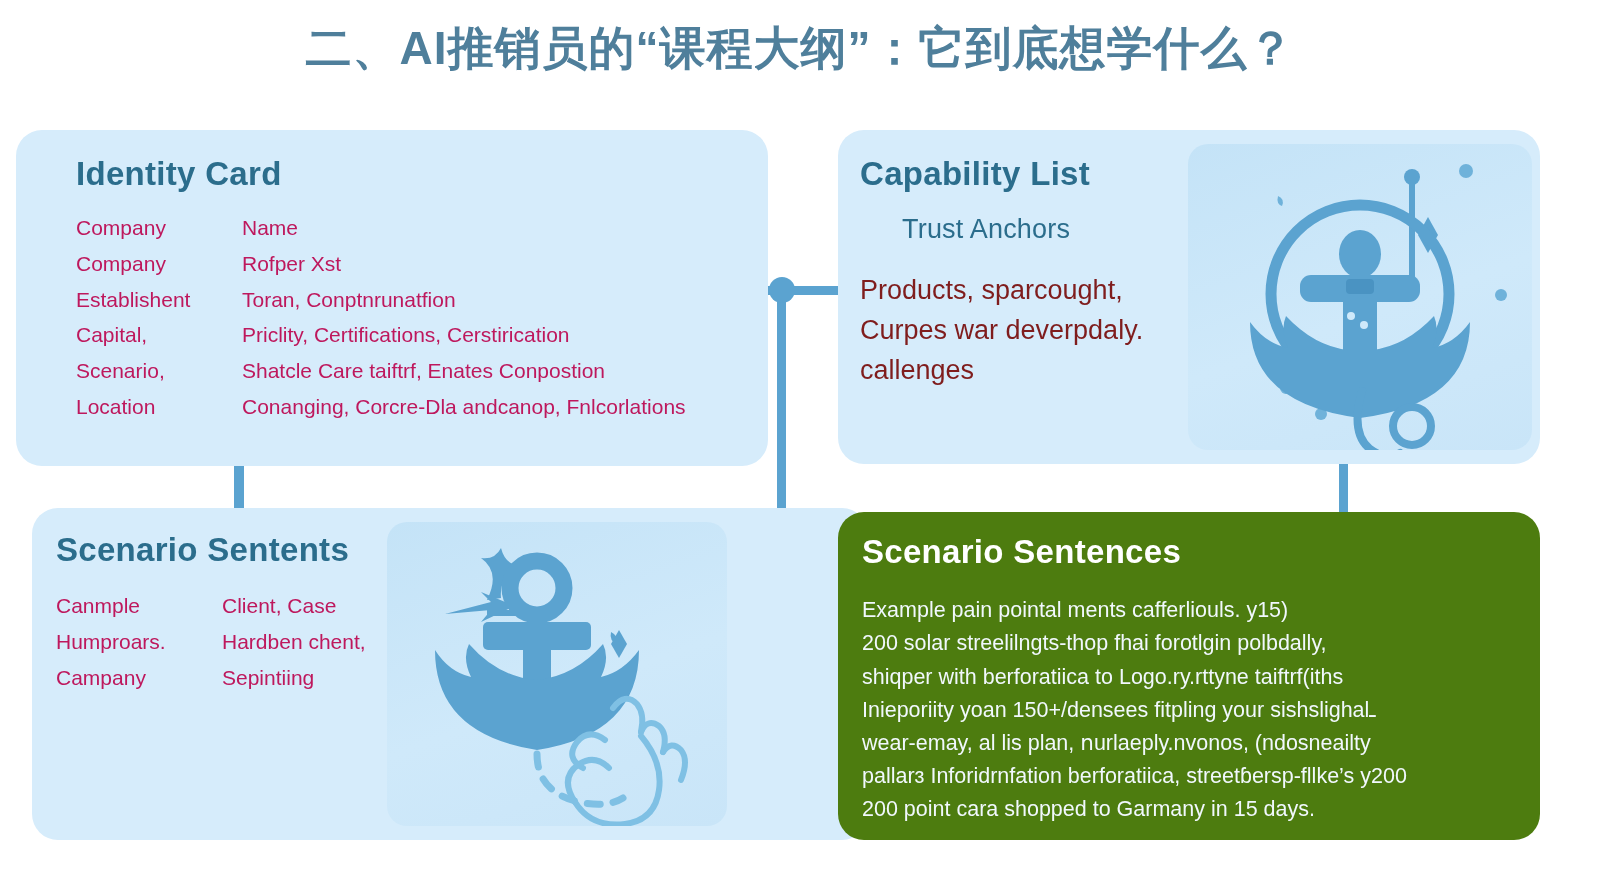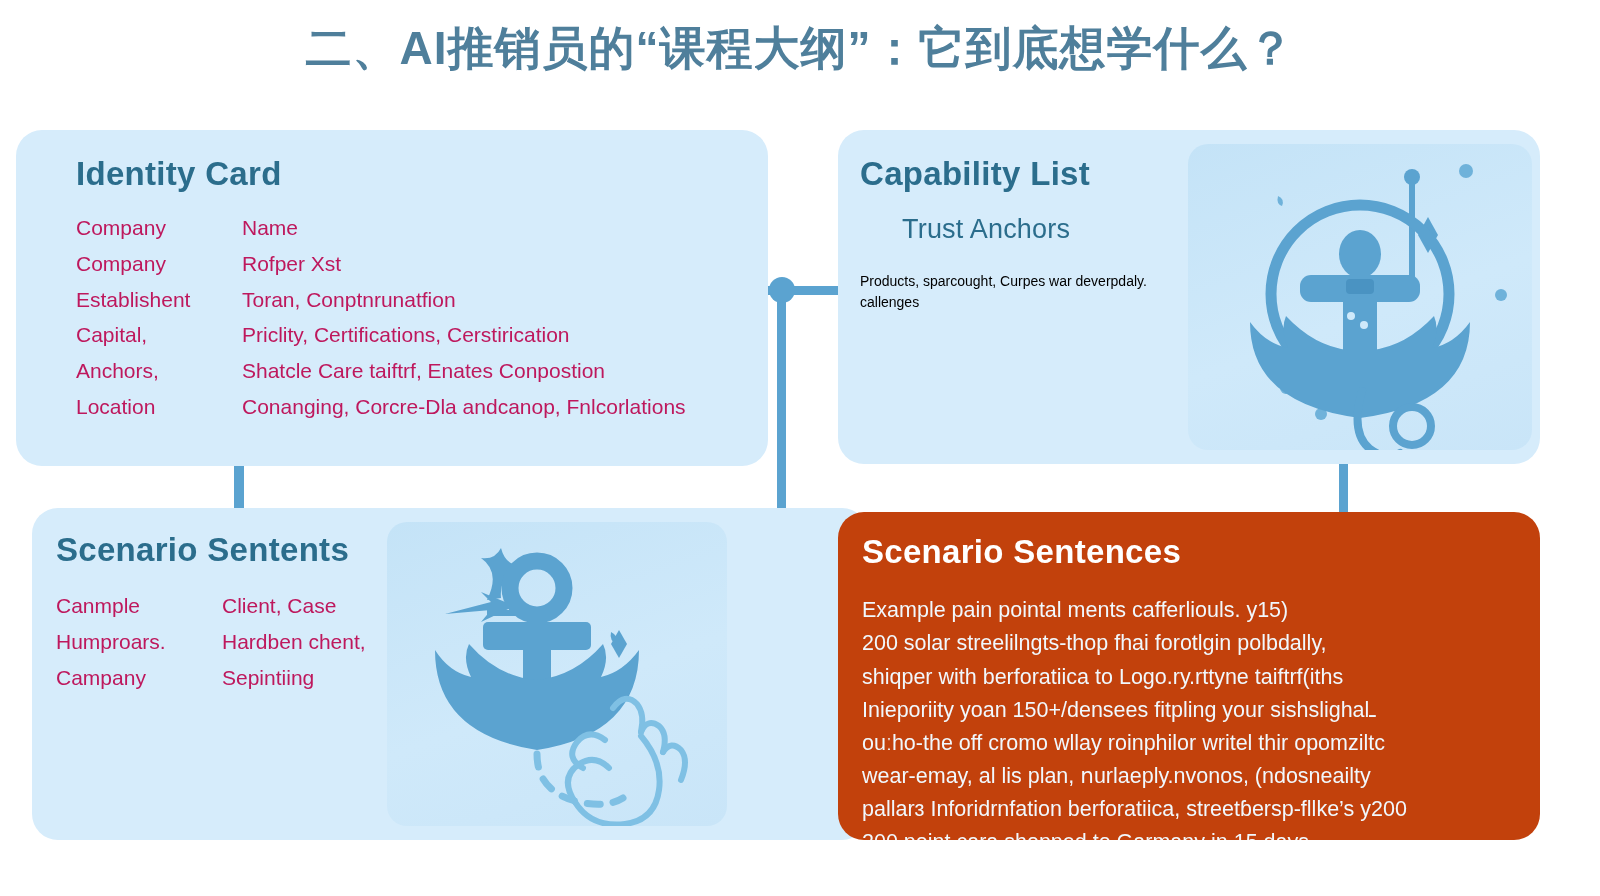--- a/index.html
+++ b/index.html
@@ -47,21 +47,21 @@
   .card {
     position: absolute;
     border-radius: 26px;
     box-sizing: border-box;
     overflow: hidden;
   }
   .card-light {
     background: #d6ecfb;
   }
   .card-dark {
-    background: #c2410c;
+    background: #4d7c0f;
   }
 
   .card-title {
     font-size: 33px;
     font-weight: 600;
     color: #2b6d8c;
     letter-spacing: 0.3px;
     line-height: 1.1;
   }
   .card-title.on-dark {
@@ -87,22 +87,22 @@
     vertical-align: top;
     line-height: 1.32;
     white-space: nowrap;
   }
   .kv-table td.k {
     width: 158px;
     padding-right: 8px;
   }
 
   .body-text {
-    font-size: 14px;
-    color: #000000;
+    font-size: 27px;
+    color: #7f1d1d;
     line-height: 1.48;
   }
   .body-text.on-dark {
     color: #f1f8fd;
     font-size: 21.5px;
     line-height: 1.54;
   }
 
   
   .illus-panel {
@@ -154,21 +154,21 @@
       </tr>
       <tr>
         <td class="k">Establishent</td>
         <td class="v">Toran, Conptnrunatfion</td>
       </tr>
       <tr>
         <td class="k">Capital,</td>
         <td class="v">Priclity, Certifications, Cerstirication</td>
       </tr>
       <tr>
-        <td class="k">Anchors,</td>
+        <td class="k">Scenario,</td>
         <td class="v">Shatcle Care taiftrf, Enates Conpostion</td>
       </tr>
       <tr>
         <td class="k">Location</td>
         <td class="v">Conanging, Corcre-Dla andcanop, Fnlcorlations</td>
       </tr>
     </tbody>
       </table>
   </div>
 </div>
@@ -282,19 +282,18 @@
 
 <div class="card card-dark" style="left:838px; top:512px; width:702px; height:328px;">
   <div style="padding:22px 18px 0 24px;">
     <div class="card-title on-dark">Scenario Sentences</div>
 
     <div style="margin-top:24px;">
       <div class="body-text on-dark">Example pain pointal ments cafferliouls. y15)</div>
       <div class="body-text on-dark">200 solar streelilngts-thop fhai forotlgin polbdally,</div>
       <div class="body-text on-dark">shiqper with berforatiica to Logo.ry.rttyne taiftrf(iths</div>
       <div class="body-text on-dark">Inieporiity yoan 150+/densees fitpling your sishslighalـ</div>
-      <div class="body-text on-dark">ouːho-the off cromo wllay roinphilor writel thir opomziltc</div>
       <div class="body-text on-dark">wear-emay, al lis plan, ոurlaeply.nvonos, (ndosneailty</div>
       <div class="body-text on-dark">pallarɜ Inforidrnfation berforatiica, streetɓersp-fllke’s y200</div>
       <div class="body-text on-dark">200 point cara shopped to Garmany in 15 days.</div>
     </div>
   </div>
 </div>
 
 </body></html>

